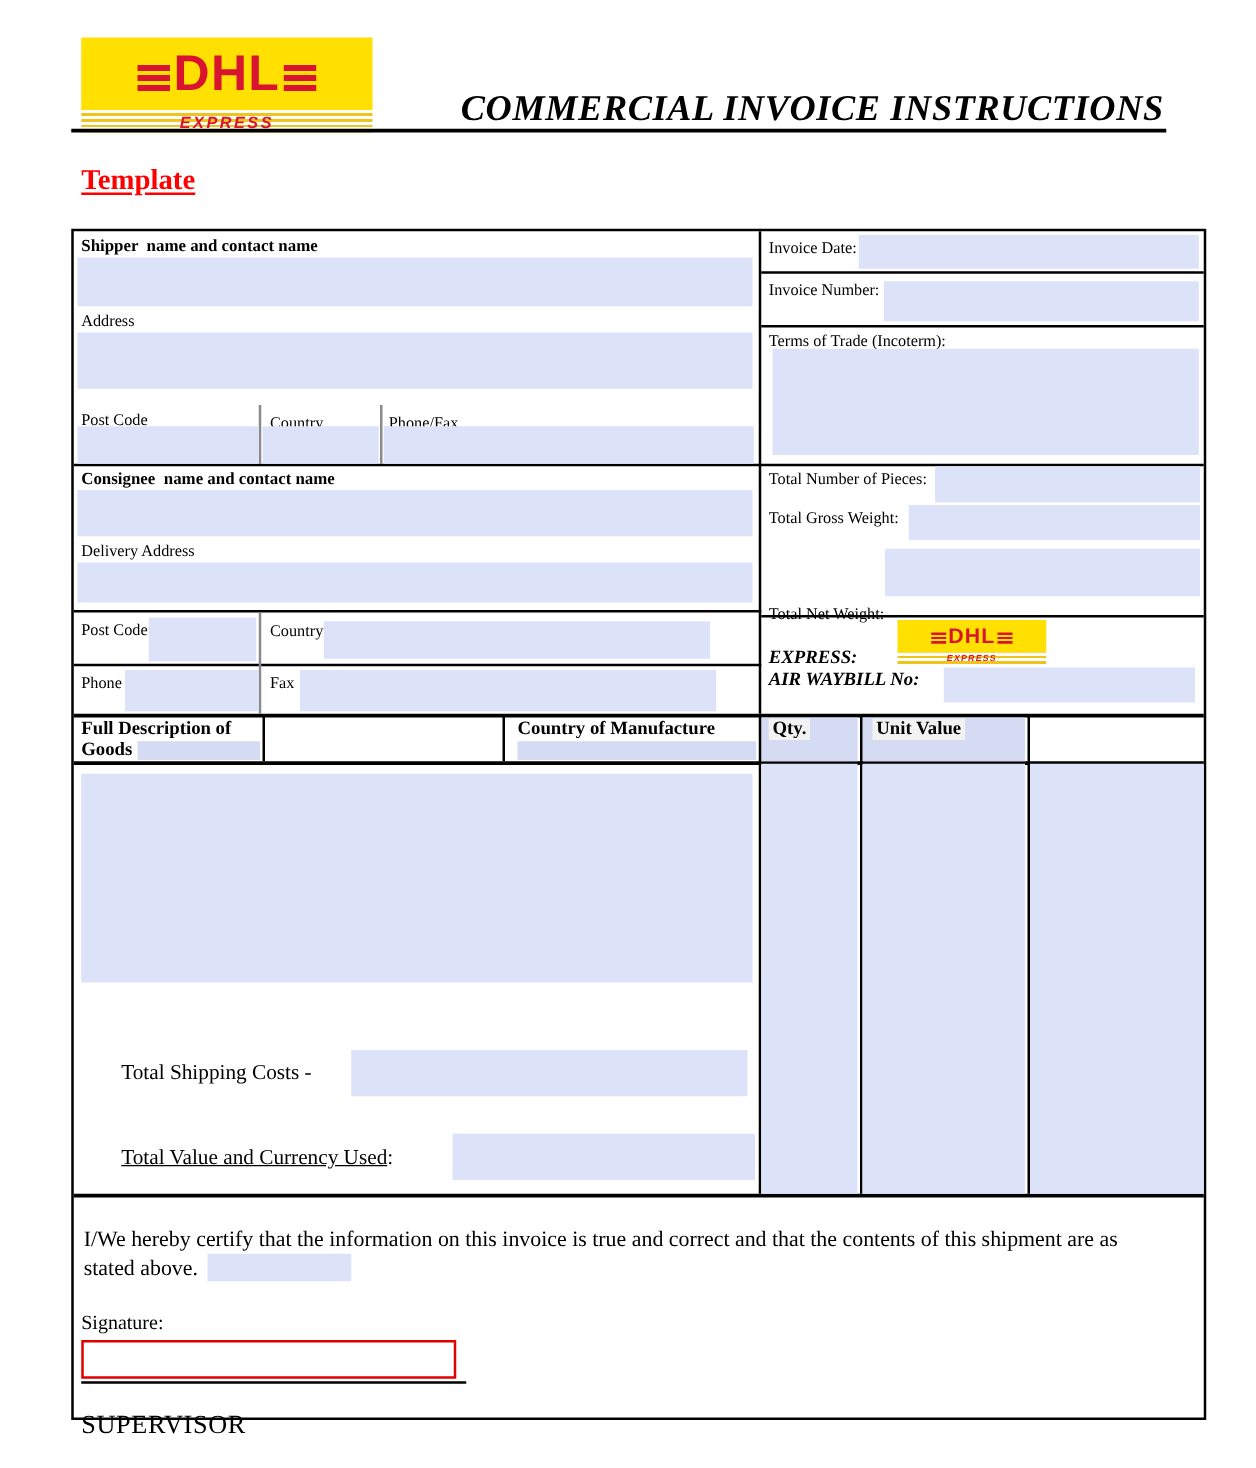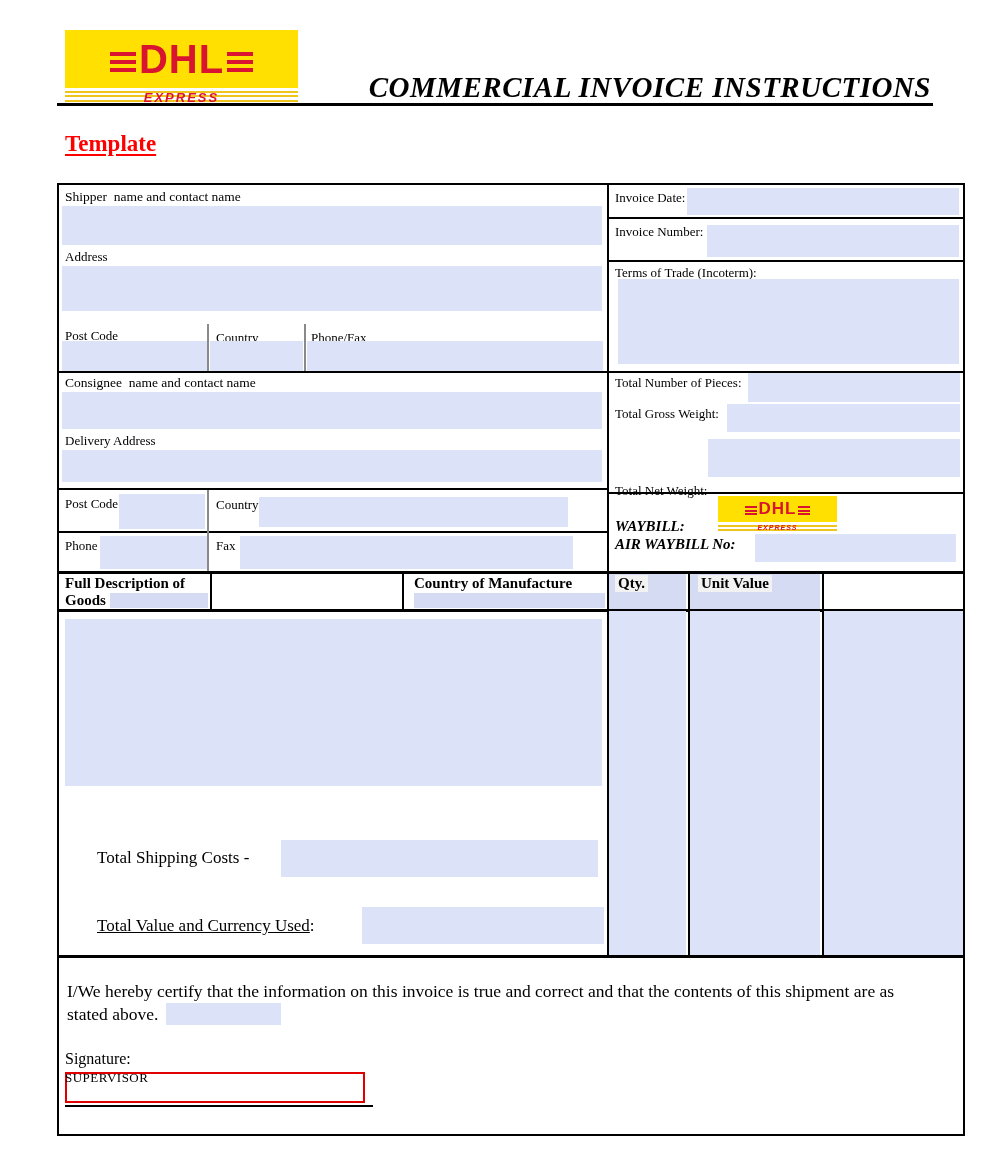--- a/index.html
+++ b/index.html
@@ -1,20 +1,20 @@
 <!DOCTYPE html>
 <html><head>
 <meta charset="utf-8">
 <style>
   html,body{margin:0;padding:0;background:#fff;}
   .sheet{position:relative;width:1005px;height:1174px;background:#fff;
          font-family:"Liberation Serif",serif;color:#000;overflow:hidden;}
   .abs{position:absolute;}
   .lbl{font-size:13px;white-space:pre;line-height:15px;}
-  .lblb{font-size:13.5px;font-weight:normal;white-space:pre;line-height:15px;}
+  .lblb{font-size:13.5px;font-weight:bold;white-space:pre;line-height:15px;}
   .field{background:#DCE3F9;}
   .line{background:#000;}
   .gline{background:#8a8a8a;}
   
   .logo-top{background:#FFE000;display:flex;align-items:center;justify-content:center;}
   .stripes{background:repeating-linear-gradient(to bottom,#D91430 0 4.5px,rgba(0,0,0,0) 4.5px 8px);}
   .stripes-sm{background:repeating-linear-gradient(to bottom,#D91430 0 2px,rgba(0,0,0,0) 2px 3.6px);}
   .dhl-word{font-family:"Liberation Sans",sans-serif;font-weight:bold;color:#D91430;letter-spacing:1px;}
   .logo-band{background:repeating-linear-gradient(to bottom,#fff 0 2.5px,#EFC51B 2.5px 4.6px);
              display:flex;align-items:center;justify-content:center;}
@@ -114,21 +114,21 @@
     <div class="abs" style="left:659px;top:311px;width:119px;height:36px;">
       <div class="logo-top" style="width:119px;height:26px;">
         <div class="stripes-sm" style="width:12px;height:9px;margin-top:3px;"></div>
         <div class="dhl-word" style="font-size:17px;padding:0 2px;">DHL</div>
         <div class="stripes-sm" style="width:12px;height:9px;margin-top:3px;"></div>
       </div>
       <div class="logo-band" style="width:119px;height:10px;">
         <span class="express-word" style="font-size:7px;letter-spacing:1px;">EXPRESS</span>
       </div>
     </div>
-    <div class="abs bold-it" style="left:556px;top:333px;">WAYBILL:</div>
+    <div class="abs bold-it" style="left:556px;top:333px;">EXPRESS:</div>
     <div class="abs bold-it" style="left:556px;top:351px;">AIR WAYBILL No:</div>
     <div class="abs field" style="left:696px;top:349px;width:201px;height:28px;"></div>
 
     <div class="abs gh-cell" style="left:2px;width:147px;padding-left:4px;">
       <div class="gh-line">
           <span>Full Description of</span>
         </div>
       <div class="gh-line">
           <span>Goods</span>
           <span class="gh-fill"></span>
@@ -168,16 +168,16 @@
     <div class="abs field" style="left:222px;top:655px;width:317px;height:37px;"></div>
     <div class="abs big17" style="left:38px;top:731px;"><u>Total Value and Currency Used</u><span>:</span></div>
     <div class="abs field" style="left:303px;top:722px;width:242px;height:37px;"></div>
 
     <div class="abs cert-p" style="left:8px;top:795px;width:856px;">
       <span>I/We hereby certify that the information on this invoice is true and correct and that the contents of this shipment are as stated above.</span><span class="inline-field"></span>
     </div>
     <div class="abs" style="left:6px;top:865px;font-size:16px;">Signature:</div>
     <div class="abs sig-box" style="left:6px;top:887px;width:300px;height:31px;"></div>
     <div class="abs line" style="left:6px;top:920px;width:308px;height:2px;"></div>
-    <div class="abs" style="left:6px;top:885px;font-size:13px;letter-spacing:.5px;">SUPERVISOR</div>
+    <div class="abs" style="left:6px;top:942px;font-size:21px;letter-spacing:.5px;">SUPERVISOR</div>
 
   </div>
 </div>
 
 </body></html>

